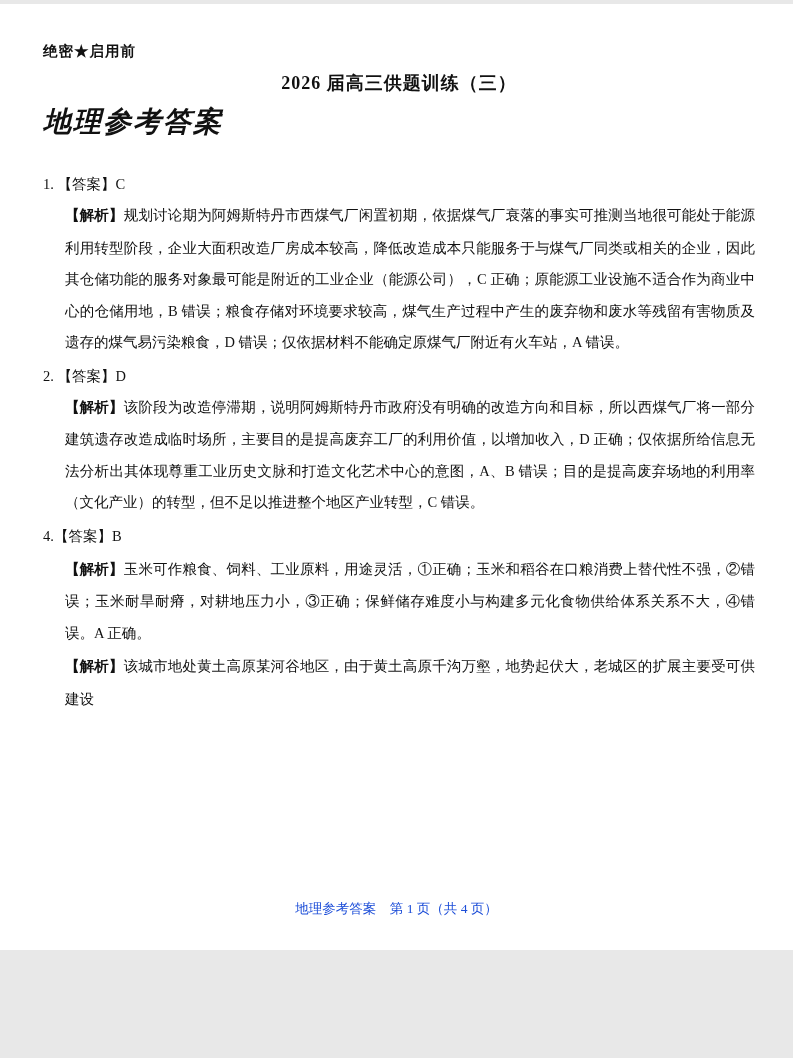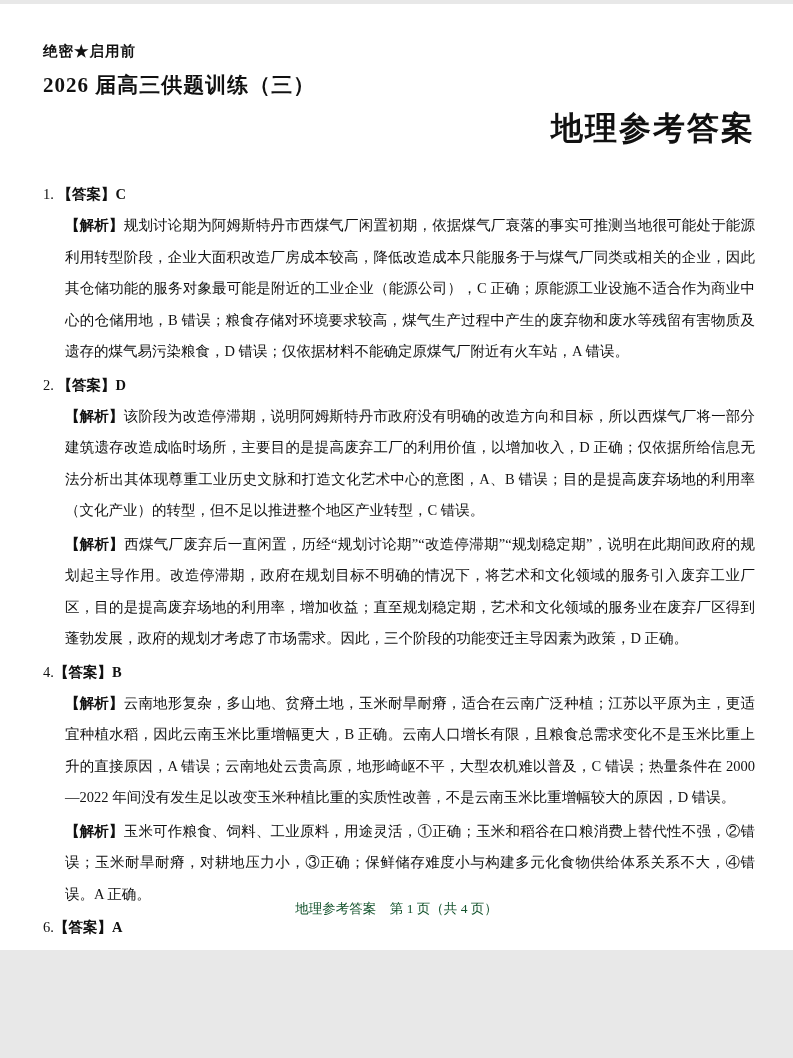--- a/index.html
+++ b/index.html
@@ -19,64 +19,67 @@
     padding: 38px 38px 0 43px;
     overflow: hidden;
   }
   .classification {
     font-size: 14.5px;
     font-weight: bold;
     letter-spacing: 1px;
     margin-bottom: 6px;
   }
   .title {
-    font-size: 21px;
+    text-align: center;
+    font-size: 18px;
     font-weight: bold;
     letter-spacing: 1px;
     margin-top: 10px;
   }
   .subtitle {
-    text-align: right;
-    font-size: 32px;
+    text-align: left;
+    font-size: 28px;
     font-weight: bold;
     letter-spacing: 2px;
     margin-top: 8px;
     margin-bottom: 28px;
+    font-style: italic;
   }
   .item {
     margin-top: 2px;
   }
   .answer-line {
     font-size: 14.5px;
     line-height: 31px;
   }
   .answer-line .num {
     font-weight: normal;
   }
   .answer-line .ans-label,
   .answer-line .ans {
-    font-weight: bold;
+    font-weight: normal;
   }
   .analysis {
     margin: 0 0 0 22px;
     font-size: 14.5px;
     line-height: 31.5px;
     text-align: justify;
   }
   .analysis .label {
     font-weight: bold;
+    font-family: Liberation Mono, monospace;
   }
   .footer {
     position: absolute;
     left: 0;
     right: 0;
     bottom: 32px;
     text-align: center;
     font-size: 13.5px;
-    color: #14532d;
+    color: #1d4ed8;
   }
 </style>
 </head>
 <body>
 
 <div class="page">
 
   <div class="classification">绝密★启用前</div>
 
   <div class="title">2026 届高三供题训练（三）</div>
@@ -86,31 +89,29 @@
     <div class="answer-line"><span class="num">1.</span>&nbsp;<span class="ans-label">【答案】</span><span class="ans">C</span></div>
     <p class="analysis"><span class="label">【解析】</span><span>规划讨论期为阿姆斯特丹市西煤气厂闲置初期，依据煤气厂衰落的事实可推测当地很可能处于能源利用转型阶段，企业大面积改造厂房成本较高，降低改造成本只能服务于与煤气厂同类或相关的企业，因此其仓储功能的服务对象最可能是附近的工业企业（能源公司），C 正确；原能源工业设施不适合作为商业中心的仓储用地，B 错误；粮食存储对环境要求较高，煤气生产过程中产生的废弃物和废水等残留有害物质及遗存的煤气易污染粮食，D 错误；仅依据材料不能确定原煤气厂附近有火车站，A 错误。</span></p>
   </div>
 
   <div class="item">
     <div class="answer-line"><span class="num">2.</span>&nbsp;<span class="ans-label">【答案】</span><span class="ans">D</span></div>
     <p class="analysis"><span class="label">【解析】</span><span>该阶段为改造停滞期，说明阿姆斯特丹市政府没有明确的改造方向和目标，所以西煤气厂将一部分建筑遗存改造成临时场所，主要目的是提高废弃工厂的利用价值，以增加收入，D 正确；仅依据所给信息无法分析出其体现尊重工业历史文脉和打造文化艺术中心的意图，A、B 错误；目的是提高废弃场地的利用率（文化产业）的转型，但不足以推进整个地区产业转型，C 错误。</span></p>
   </div>
 
   <div class="item">
-    <p class="analysis"><span class="label">【解析】</span><span>西煤气厂废弃后一直闲置，历经“规划讨论期”“改造停滞期”“规划稳定期”，说明在此期间政府的规划起主导作用。改造停滞期，政府在规划目标不明确的情况下，将艺术和文化领域的服务引入废弃工业厂区，目的是提高废弃场地的利用率，增加收益；直至规划稳定期，艺术和文化领域的服务业在废弃厂区得到蓬勃发展，政府的规划才考虑了市场需求。因此，三个阶段的功能变迁主导因素为政策，D 正确。</span></p>
   </div>
 
   <div class="item">
     <div class="answer-line"><span class="num">4.</span><span class="ans-label">【答案】</span><span class="ans">B</span></div>
-    <p class="analysis"><span class="label">【解析】</span><span>云南地形复杂，多山地、贫瘠土地，玉米耐旱耐瘠，适合在云南广泛种植；江苏以平原为主，更适宜种植水稻，因此云南玉米比重增幅更大，B 正确。云南人口增长有限，且粮食总需求变化不是玉米比重上升的直接原因，A 错误；云南地处云贵高原，地形崎岖不平，大型农机难以普及，C 错误；热量条件在 2000—2022 年间没有发生足以改变玉米种植比重的实质性改善，不是云南玉米比重增幅较大的原因，D 错误。</span></p>
   </div>
 
   <div class="item">
     <p class="analysis"><span class="label">【解析】</span><span>玉米可作粮食、饲料、工业原料，用途灵活，①正确；玉米和稻谷在口粮消费上替代性不强，②错误；玉米耐旱耐瘠，对耕地压力小，③正确；保鲜储存难度小与构建多元化食物供给体系关系不大，④错误。A 正确。</span></p>
   </div>
 
   <div class="item">
-    <div class="answer-line"><span class="num">6.</span><span class="ans-label">【答案】</span><span class="ans">A</span></div>
+    <p class="analysis"><span class="label">【解析】</span><span>该城市地处黄土高原某河谷地区，由于黄土高原千沟万壑，地势起伏大，老城区的扩展主要受可供建设</span></p>
   </div>
 
   <div class="footer">地理参考答案　第 1 页（共 4 页）</div>
 
 </div>
 
 </body></html>

